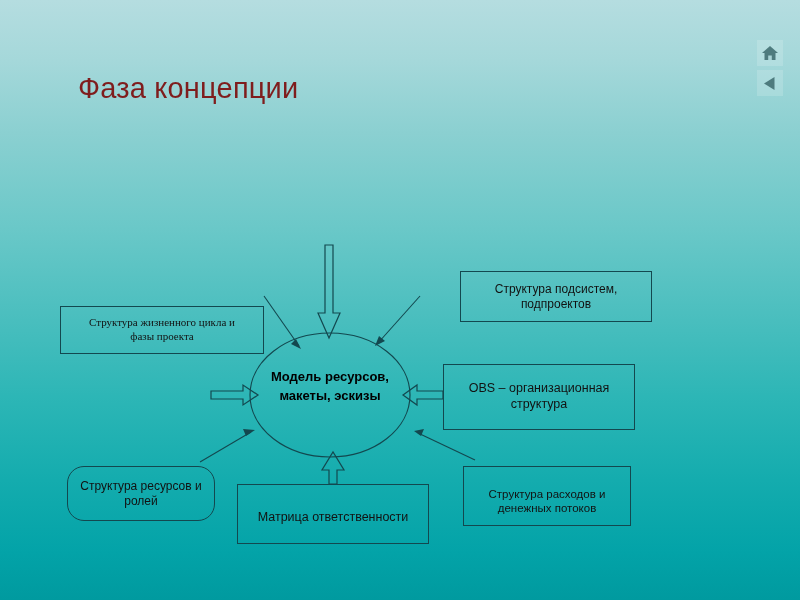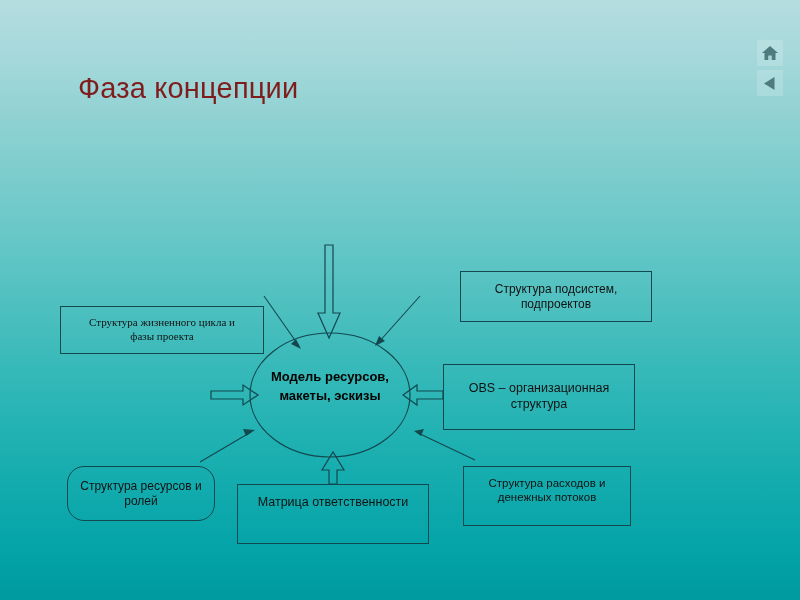--- a/index.html
+++ b/index.html
@@ -58,23 +58,23 @@
   #box-top{ left:198px; top:166px; width:267px; height:79px; font-size:12.5px; }
   #box-top span{padding-bottom:20px;}
 
   #box-lifecycle{ left:60px; top:278px; width:204px; height:48px;
                   font-family:"Liberation Serif",serif; font-size:11px;margin-top:28px; }
   #box-subsystems{ left:420px; top:271px; width:192px; height:51px; font-size:12px;margin-left:40px; }
   #box-wbs{ left:66px; top:366px; width:145px; height:66px; font-size:12.5px; }
   #box-obs{ left:443px; top:364px; width:192px; height:66px; font-size:12.5px; }
   #box-resources{ left:67px; top:466px; width:148px; height:55px; font-size:12px;border-radius:17px; }
   #box-matrix{ left:237px; top:484px; width:192px; height:60px; font-size:12.5px;
-               align-items:flex-start; padding-top:10px; }
+               align-items:center; padding-top:10px; }
   #box-costs{ left:463px; top:466px; width:168px; height:60px;
-              font-size:11.5px; align-items:flex-start; padding-top:9px; }
+              font-size:11.5px; align-items:flex-start; padding-top:20px; }
 
   
   #ellipse-label{
     left:253px; top:368px; width:154px;
     text-align:center;
     font-size:13px; font-weight:bold; color:#000;
     line-height:1.45;
   }
 </style>
 </head>

